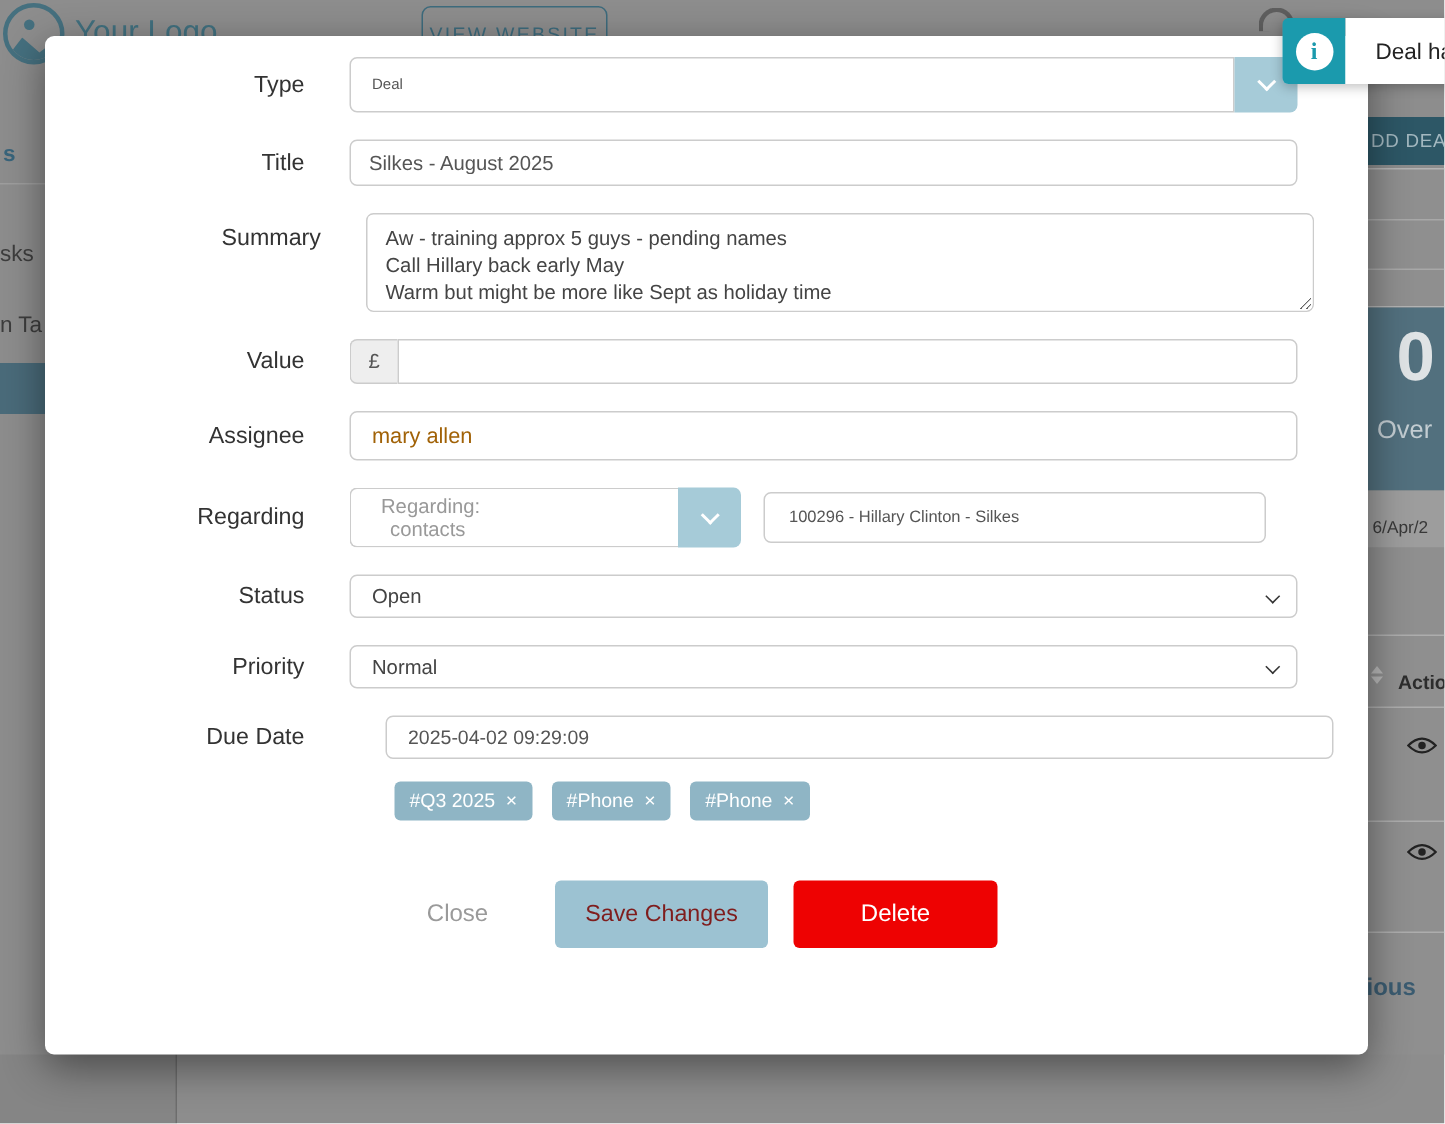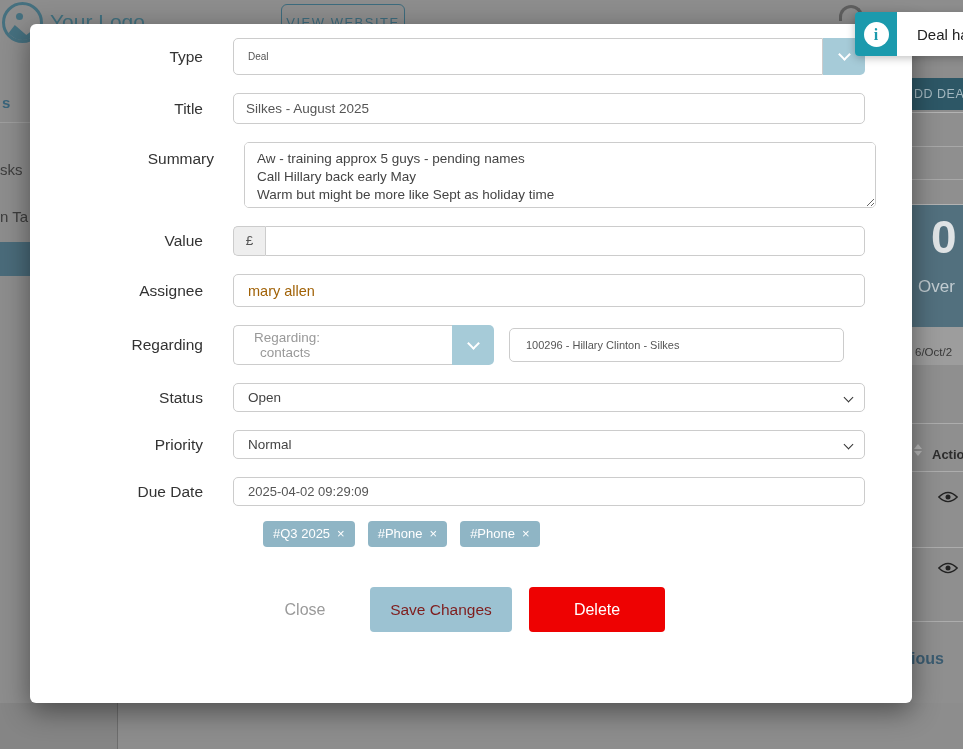--- a/index.html
+++ b/index.html
@@ -66,21 +66,21 @@
   .currency-addon { width:32px; height:30px; background:#eee; border:1px solid #ccc; border-right:none;
                     border-radius:5px 0 0 5px; text-align:center; line-height:28px; font-size:13.5px; color:#555; }
   .value-input { width:600px; height:30px; border-radius:0 5px 5px 0; padding:0 12px; }
   .assignee-input { width:632px; height:33px; padding:0 14px; font-size:14.5px; color:#a16207; }
   .reg-select { width:219px; height:40px; border-radius:5px 0 0 5px; border:1px solid #ccc; border-right:none;
                 padding:4px 0 0 20px; color:#999; font-size:13.5px; line-height:15px; cursor:pointer; }
   .reg-addon { height:40px; }
   .reg-input { width:335px; height:34px; margin-left:15px; margin-top:3px; padding:0 16px; font-size:11px; }
   .select-like { width:632px; height:29px; display:flex; align-items:center; padding:0 14px; font-size:13.5px; color:#444; cursor:pointer; position:relative; }
   .chev-d { position:absolute; right:12px; top:10px; width:7px; height:7px; border-right:1.7px solid #333; border-bottom:1.7px solid #333; transform:rotate(45deg); }
-  .date-input { width:632px; height:29px; padding:0 14px; font-size:13px; }
+  .date-input { width:632px; height:29px; padding:0 14px; font-size:13px;margin-left:24px; }
   .tag-input { width:181px; height:36px; border-radius:5px 0 0 5px; padding:0 12px; font-size:14px; }
   .tag-input::placeholder { color:#aaa; }
   .tag-addon { height:36px; width:44px; }
   .add-btn { margin-left:18px; width:74px; height:36px; background:#f2f2f2; border:1px solid #ccc; border-radius:4px;
              font-size:15px; color:#333; font-family:"Liberation Sans", sans-serif; cursor:pointer; }
   .chips-row { display:flex; gap:13px; margin:-3px 0 0 233px; }
   .chip { background:#8fb5c5; color:#fff; border-radius:4px; height:26px; line-height:26px; padding:0 10px; font-size:13px; white-space:nowrap; }
   .chip .x { margin-left:7px; cursor:pointer; font-size:13px; }
   .btn-row { display:flex; align-items:center; margin:40px 0 0 240px; }
   .close-btn { background:none; border:none; color:#9a9a9a; font-size:16px; width:70px; cursor:pointer; font-family:"Liberation Sans", sans-serif; }
@@ -118,21 +118,21 @@
   <div class="bg-el add-deal">DD DEAL</div>
   <div class="bg-el gray-rows">
     <div class="inline" style="top:33px"></div>
     <div class="inline" style="top:66px"></div>
   </div>
   <div class="bg-el stat-panel"></div>
   <div class="bg-el frag stat-zero">0</div>
   <div class="bg-el frag stat-over">Over</div>
   <div class="bg-el dates-strip"></div>
   <div class="bg-el frag date1">31/Ma</div>
-  <div class="bg-el frag date2">6/Oct/2</div>
+  <div class="bg-el frag date2">6/Apr/2</div>
   <div class="bg-el table-area">
     <div class="sep" style="top:58px"></div>
     <div class="sep" style="top:106px"></div>
     <div class="sep" style="top:182px"></div>
     <div class="sep" style="top:256px"></div>
   </div>
   <div class="bg-el sort-icon">
       <div class="up"></div>
       <div class="down"></div>
     </div>

